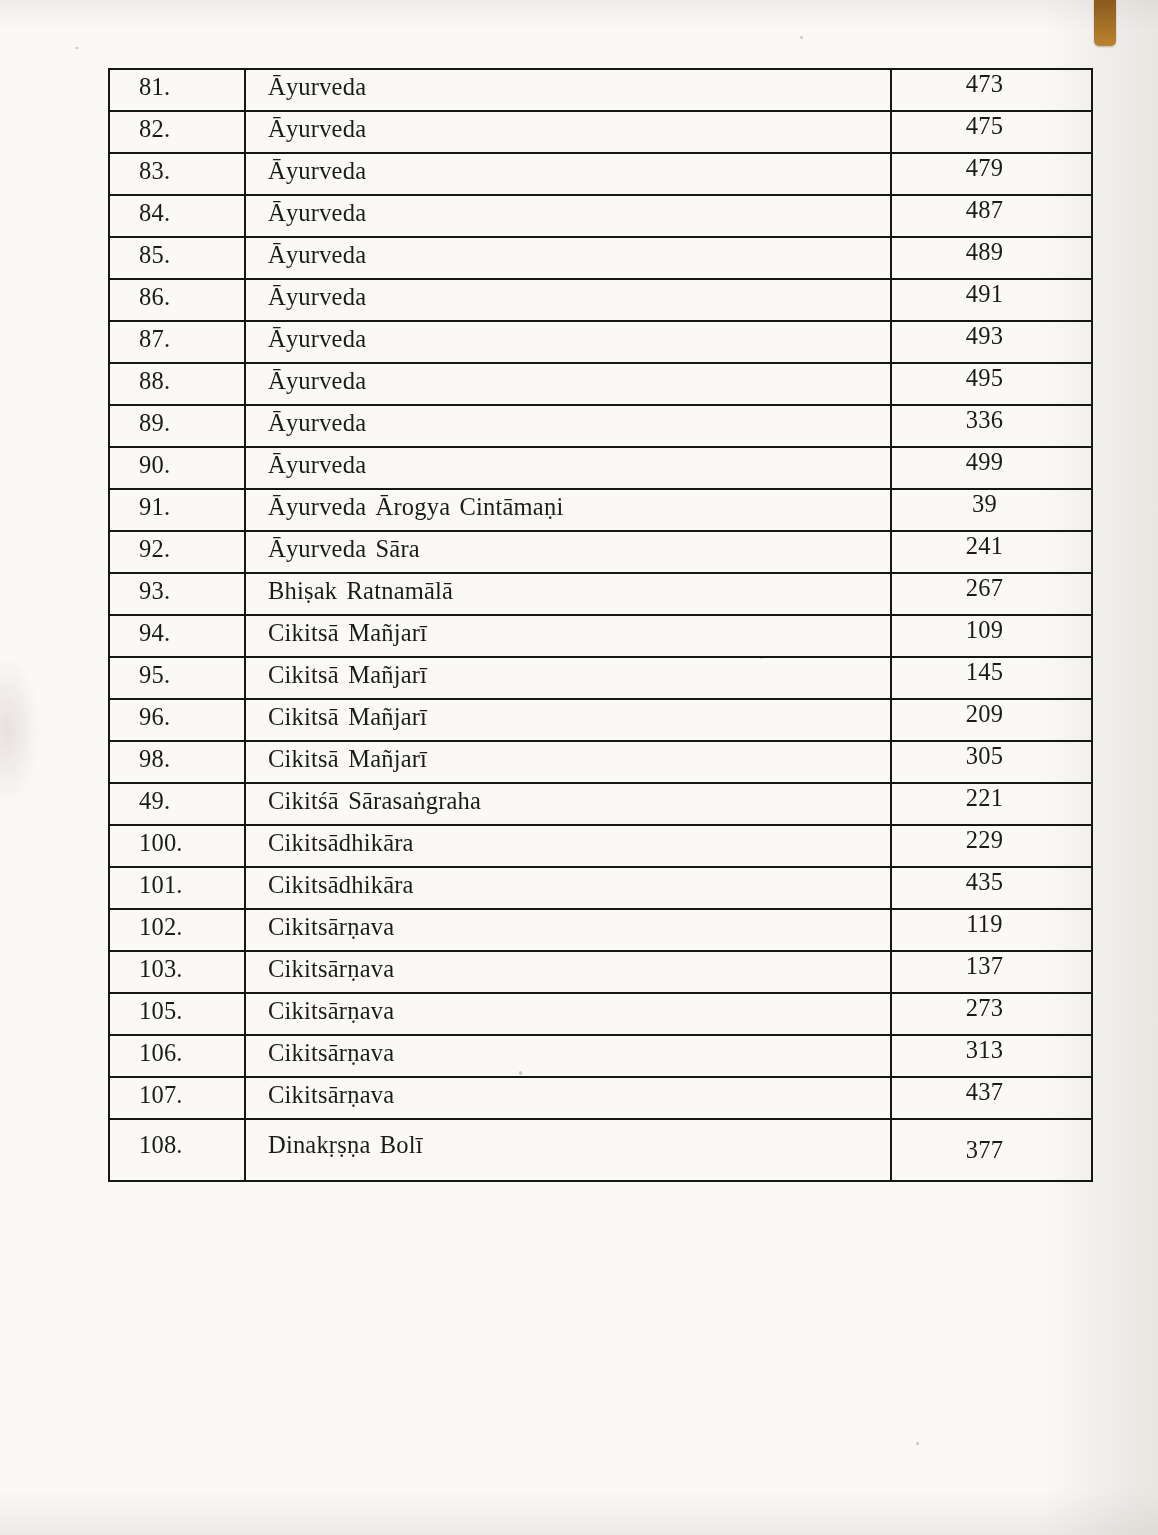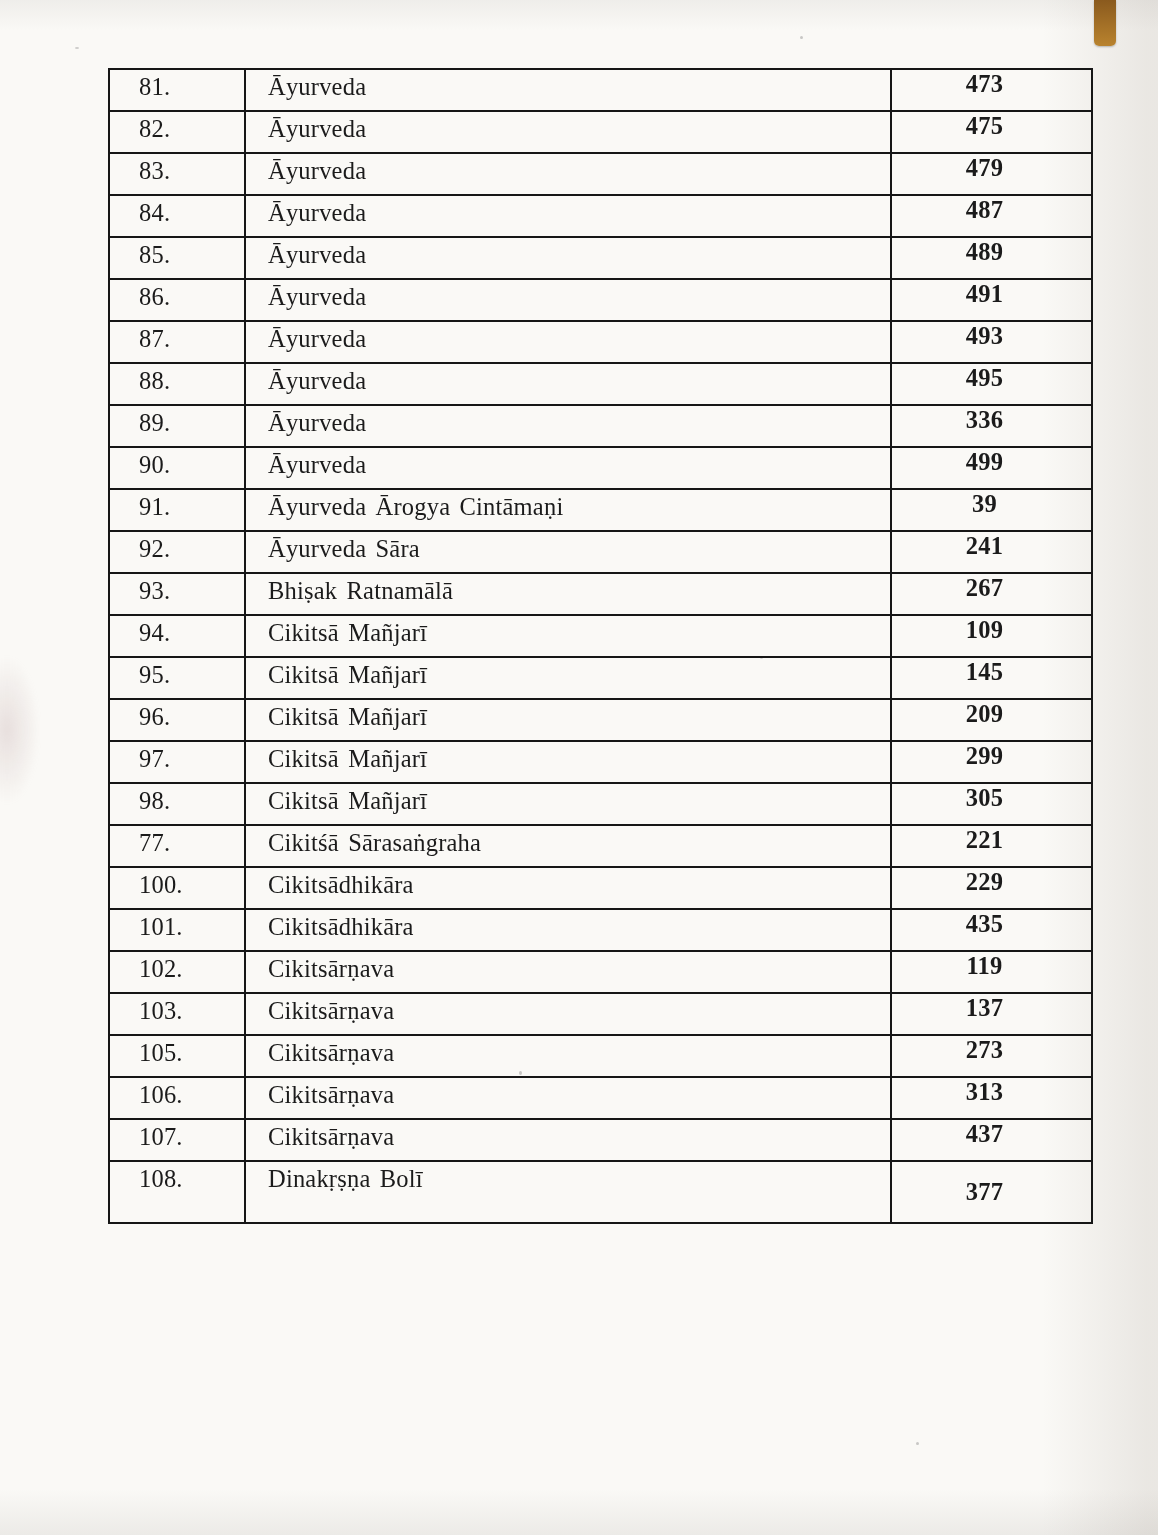--- a/index.html
+++ b/index.html
@@ -79,26 +79,25 @@
   td.col-title {
     vertical-align: middle;
     padding: 0 0 6px 22px;
     word-spacing: 3px;
     margin-top: 6px;
   }
   td.col-page {
     vertical-align: bottom;
     text-align: center;
     padding: 0 14px 12px 0;
-    font-weight: bold;
   }
   tr:last-child td.col-title,
   tr:last-child td.col-no {
     vertical-align: top;
-    padding-top: 3px;
+    padding-top: 11px;
   }
   tr:last-child td.col-page {
     vertical-align: top;
     padding-top: 16px;
   }
 </style>
 </head>
 <body>
 
 <div class="corner-mark" style="background: linear-gradient(rgb(138, 90, 30), rgb(185, 131, 46));"></div>
@@ -205,34 +204,29 @@
     <td class="col-title">Cikitsā Mañjarī</td>
     <td class="col-page">145</td>
   </tr>
 
   <tr>
     <td class="col-no">96.</td>
     <td class="col-title">Cikitsā Mañjarī</td>
     <td class="col-page">209</td>
   </tr>
 
-  <tr>
-    <td class="col-no">97.</td>
-    <td class="col-title">Cikitsā Mañjarī</td>
-    <td class="col-page">299</td>
-  </tr>
 
   <tr>
     <td class="col-no">98.</td>
     <td class="col-title">Cikitsā Mañjarī</td>
     <td class="col-page">305</td>
   </tr>
 
   <tr>
-    <td class="col-no">77.</td>
+    <td class="col-no">49.</td>
     <td class="col-title">Cikitśā Sārasaṅgraha</td>
     <td class="col-page">221</td>
   </tr>
 
   <tr>
     <td class="col-no">100.</td>
     <td class="col-title">Cikitsādhikāra</td>
     <td class="col-page">229</td>
   </tr>
 

